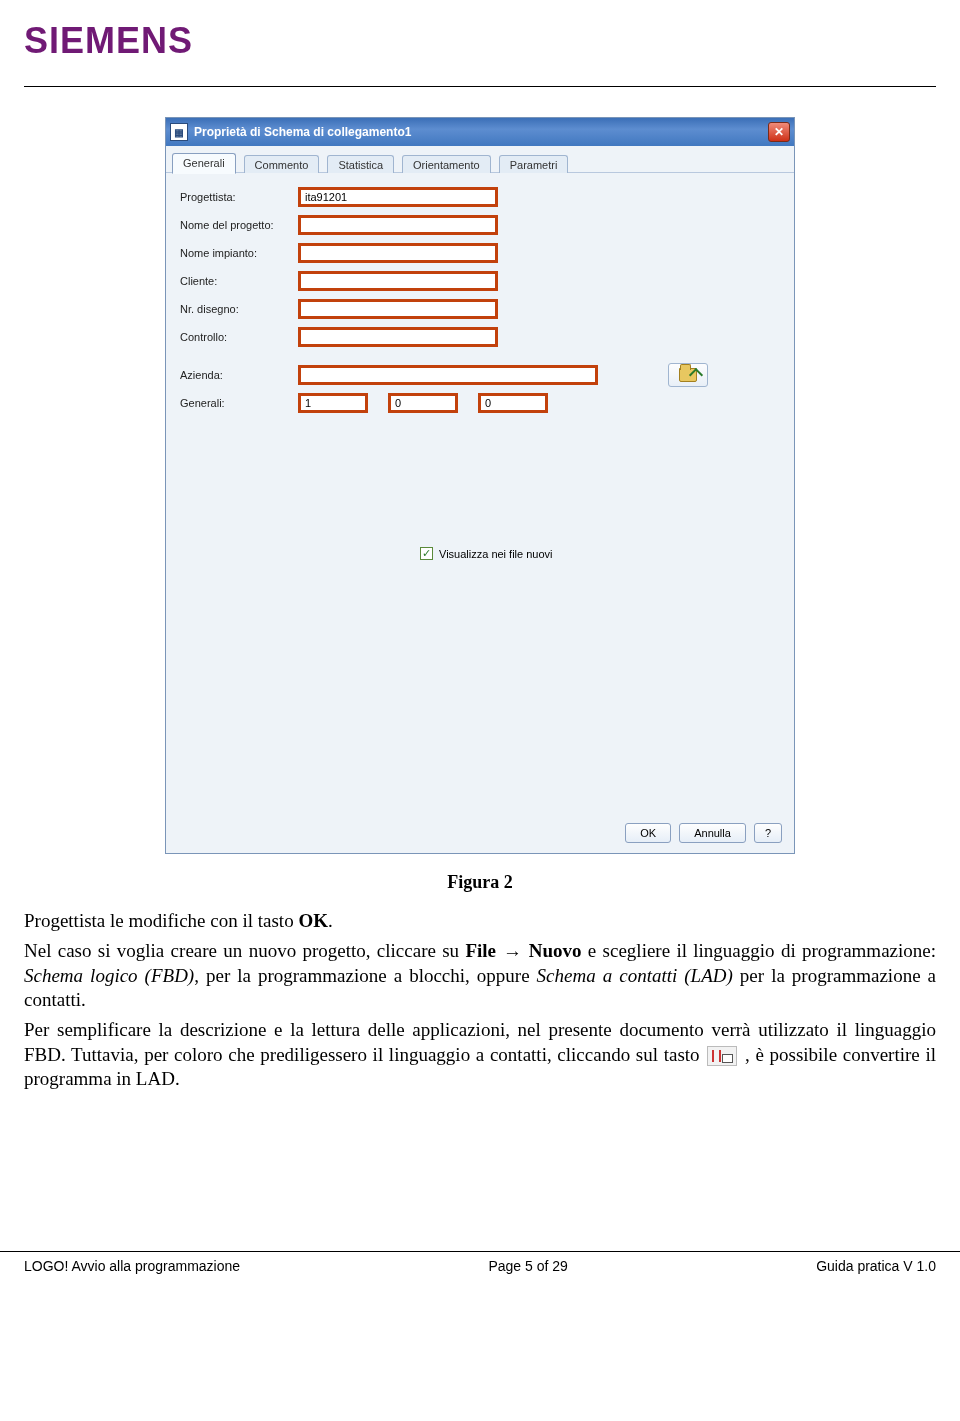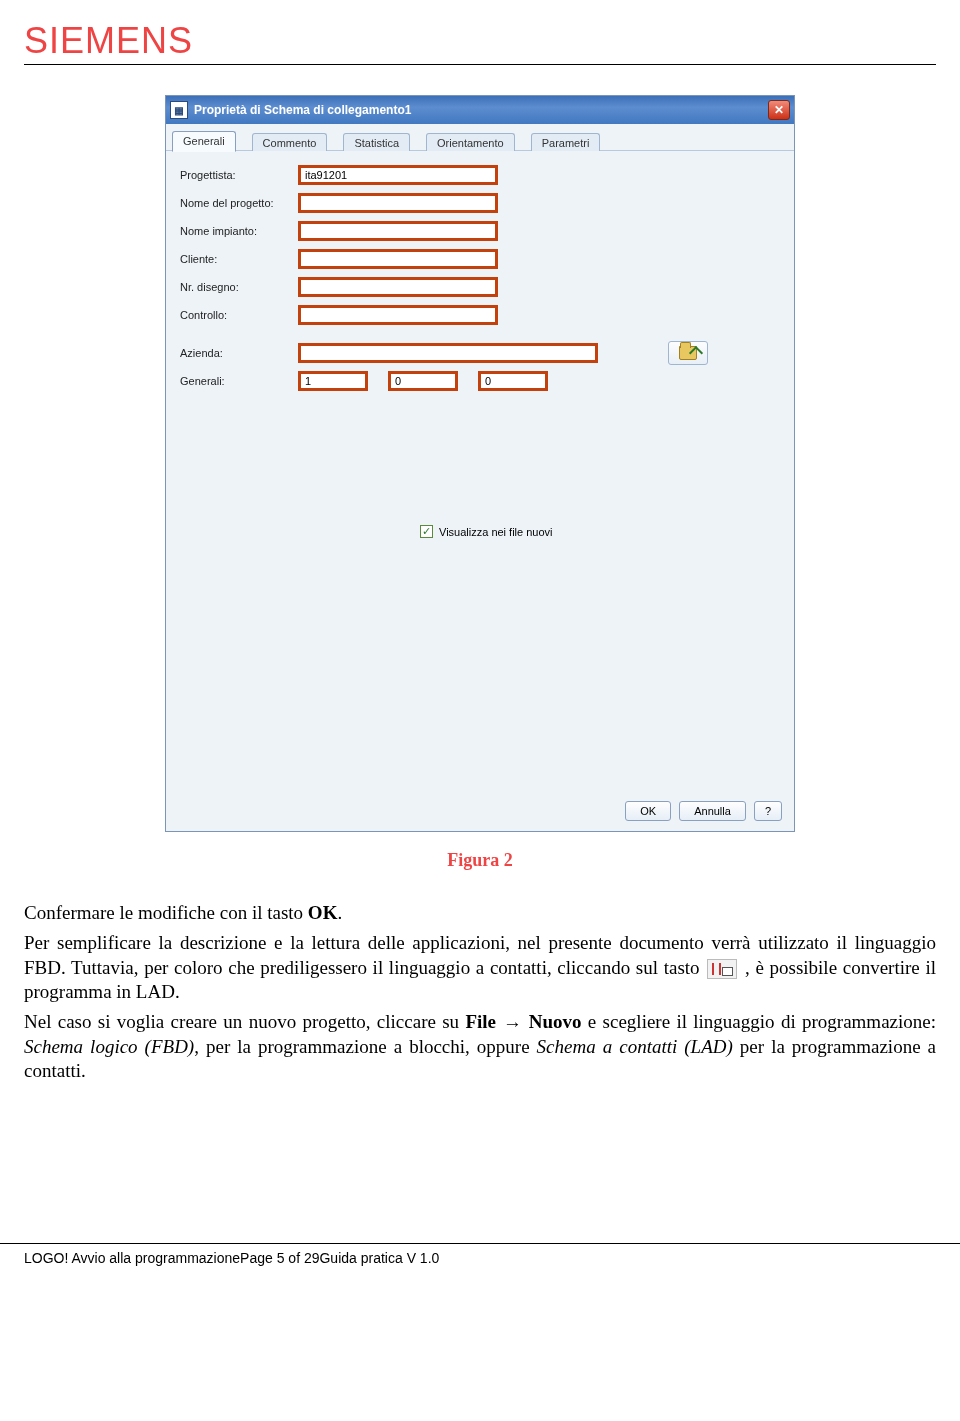--- a/index.html
+++ b/index.html
@@ -9,24 +9,24 @@
     width: 960px;
     margin: 0 auto;
     color: #000;
   }
   .page {
     padding: 20px 24px 0 24px;
   }
   .logo {
     font-family: Arial, sans-serif;
     font-size: 36px;
-    font-weight: 400;
-    color: #ef4444;
+    font-weight: 700;
+    color: #701a75;
     letter-spacing: 1px;
-    margin-bottom: 2px;
+    margin-bottom: 24px;
   }
   hr.top-rule {
     border: none;
     border-top: 1.5px solid #000;
     margin-bottom: 30px;
   }
   .dialog-wrap {
     display: flex;
     justify-content: center;
     margin-bottom: 18px;
@@ -67,21 +67,21 @@
     display: flex; align-items: center; justify-content: center;
     color: #fff;
     font-weight: bold;
     font-size: 12px;
     cursor: pointer;
   }
   .tabs {
     display: flex;
     padding: 6px 6px 0 6px;
     background: #eef3f8;
-    gap: 16px;
+    gap: 8px;
     border-bottom: 1px solid #b8c8de;
   }
   .tab {
     padding: 3px 10px 4px 10px;
     border: 1px solid #a0b5d0;
     border-bottom: none;
     border-radius: 3px 3px 0 0;
     background: #e3ecf5;
     color: #333;
     font-size: 11px;
@@ -191,25 +191,25 @@
     border-radius: 3px;
     background: linear-gradient(#fefefe,#e6eef7);
     font-family: Tahoma, Arial, sans-serif;
     font-size: 11px;
     padding: 3px 14px;
     cursor: pointer;
   }
   .win-btn.help { padding: 3px 10px; }
   .figcap {
     text-align: center;
-    color: #ef4444;
+    color: #000000;
     font-family: "Times New Roman", serif;
     font-size: 18px;
     font-weight: bold;
-    margin-bottom: 30px;
+    margin-bottom: 16px;
   }
   .body-text {
     font-family: "Times New Roman", serif;
     font-size: 19px;
     line-height: 1.28;
     text-align: justify;
     color: #000;
     margin-bottom: 6px;
   }
   .body-text .bold { font-weight: bold; }
@@ -238,20 +238,21 @@
     right:3px; bottom:2px;
     width:9px; height:7px;
     border:1px solid #555;
     background:#fff;
   }
   .footer {
     border-top: 1.5px solid #000;
     margin-top: 160px;
     padding: 6px 24px 20px 24px;
     display: flex;
+    justify-content: space-between;
     font-family: Arial, sans-serif;
     font-size: 14px;
     color: #000;
   }
 </style>
 </head>
 <body>
 
 <div class="page">
   <div class="logo">SIEMENS</div>
@@ -321,29 +322,29 @@
           <button class="win-btn">Annulla</button>
           <button class="win-btn help">?</button>
         </div>
       </div>
     </div>
   </div>
 
   <div class="figcap">Figura 2</div>
 
   <p class="body-text">
-    <span>Confermare le modifiche con il tasto </span><span class="bold">OK</span><span>.</span>
+    <span>Progettista le modifiche con il tasto </span><span class="bold">OK</span><span>.</span>
+  </p>
+
+  <p class="body-text">
+    <span>Nel caso si voglia creare un nuovo progetto, cliccare su </span><span class="bold">File</span><span class="bold arrow"> → </span><span class="bold">Nuovo</span><span> e scegliere il linguaggio di programmazione: </span><em>Schema logico (FBD)</em><span>, per la programmazione a blocchi, oppure </span><em>Schema a contatti (LAD)</em><span> per la programmazione a contatti.</span>
   </p>
 
   <p class="body-text">
     <span>Per semplificare la descrizione e la lettura delle applicazioni, nel presente documento verrà utilizzato il linguaggio FBD. Tuttavia, per coloro che prediligessero il linguaggio a contatti, cliccando sul tasto </span><span class="inline-icon"></span><span> , è possibile convertire il programma in LAD.</span>
-  </p>
-
-  <p class="body-text">
-    <span>Nel caso si voglia creare un nuovo progetto, cliccare su </span><span class="bold">File</span><span class="bold arrow"> → </span><span class="bold">Nuovo</span><span> e scegliere il linguaggio di programmazione: </span><em>Schema logico (FBD)</em><span>, per la programmazione a blocchi, oppure </span><em>Schema a contatti (LAD)</em><span> per la programmazione a contatti.</span>
   </p>
 </div>
 
 <div class="footer">
   <span>LOGO! Avvio alla programmazione</span>
   <span>Page 5 of 29</span>
   <span>Guida pratica V 1.0</span>
 </div>
 
 </body></html>

